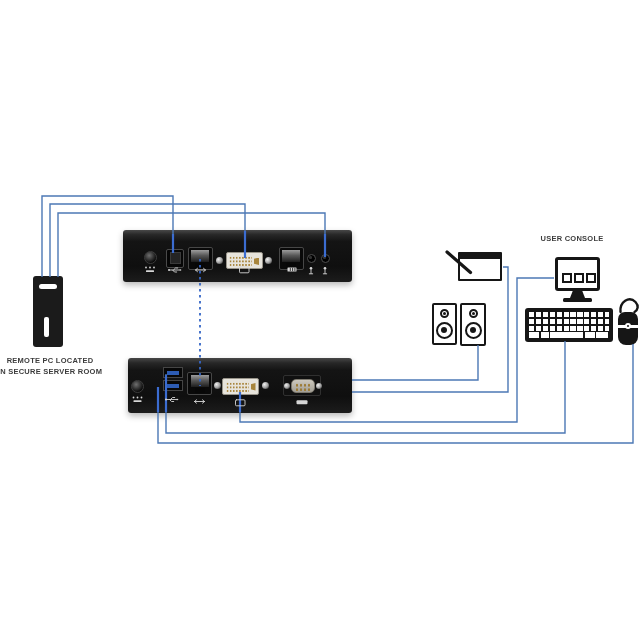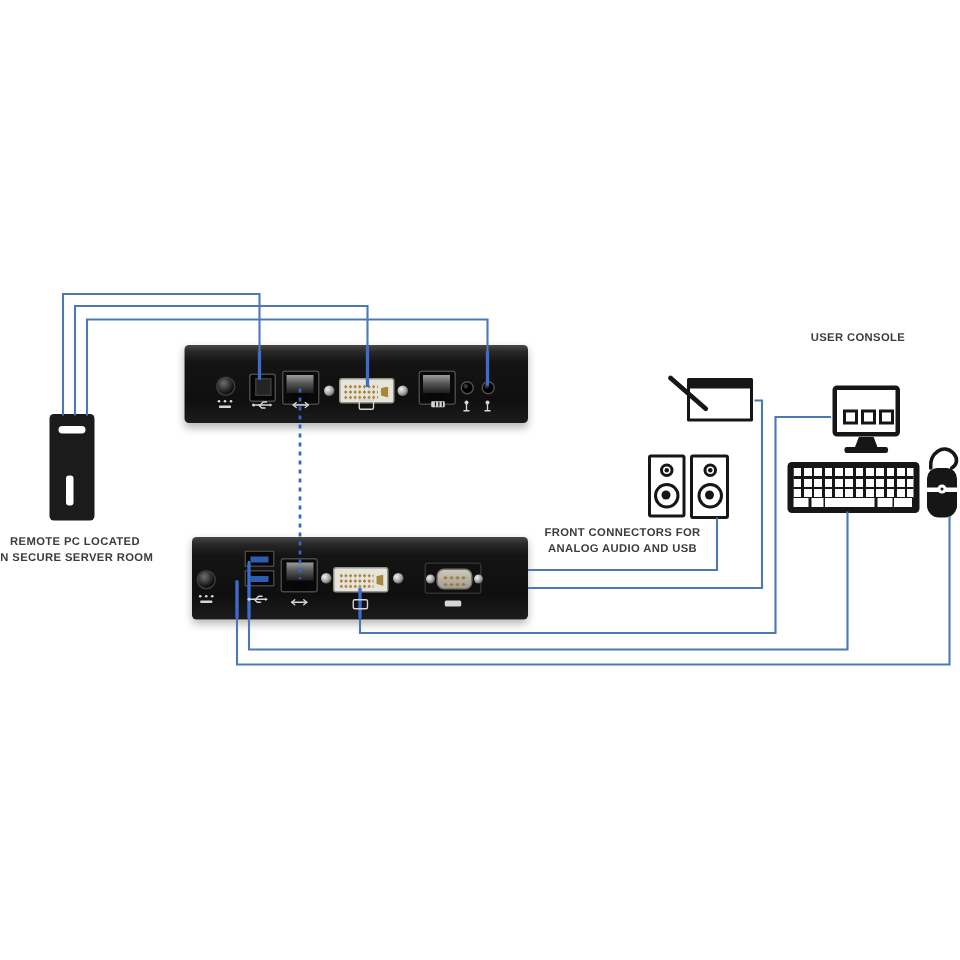--- a/index.html
+++ b/index.html
@@ -101,26 +101,22 @@
     <div class="screw" style="left:85.5px;top:24px;"></div>
     <div class="port-dvi" style="left:94px;top:19.5px;"></div>
     <div class="screw" style="left:133.5px;top:24px;"></div>
     <div class="db9-recess" style="left:155px;top:16.5px;">
       <div class="screw" style="left:0px;top:7px;width:6px;height:6px;"></div>
       <div class="db9-body"></div>
       <div class="screw" style="left:32px;top:7px;width:6px;height:6px;"></div>
     </div>
   </div>
 
-  <div class="lbl" style="left:360px;top:350px;width:110px;">
-    <div>FRONT CONNECTORS FOR</div>
-    <div>ANALOG AUDIO AND USB</div>
-  </div>
-
-  <div class="lbl" style="left:520px;top:220px;width:104px;">USER CONSOLE</div>
+
+  <div class="lbl" style="left:520px;top:234px;width:104px;">USER CONSOLE</div>
 
   <div class="dev tablet" style="left:458px;top:252px;width:44px;height:29px;"></div>
 
   <div class="dev monitor" style="left:555px;top:257px;width:45px;height:34px;">
     <div class="mon-sq" style="left:3.5px;top:13px;"></div>
     <div class="mon-sq" style="left:15.5px;top:13px;"></div>
     <div class="mon-sq" style="left:27.5px;top:13px;"></div>
   </div>
   <div class="mon-stand dev" style="left:570px;top:291px;width:15px;height:7px;"></div>
   <div class="mon-base dev" style="left:563px;top:297.5px;width:29px;height:4px;"></div>

